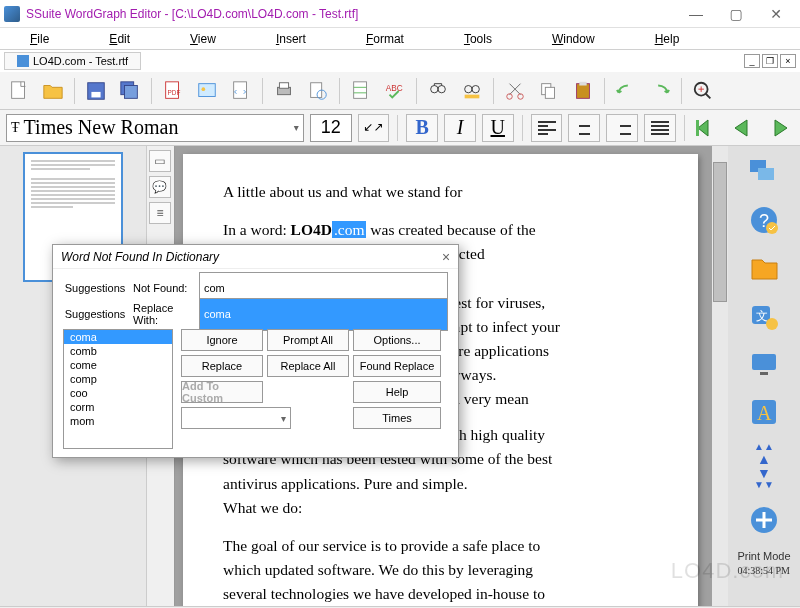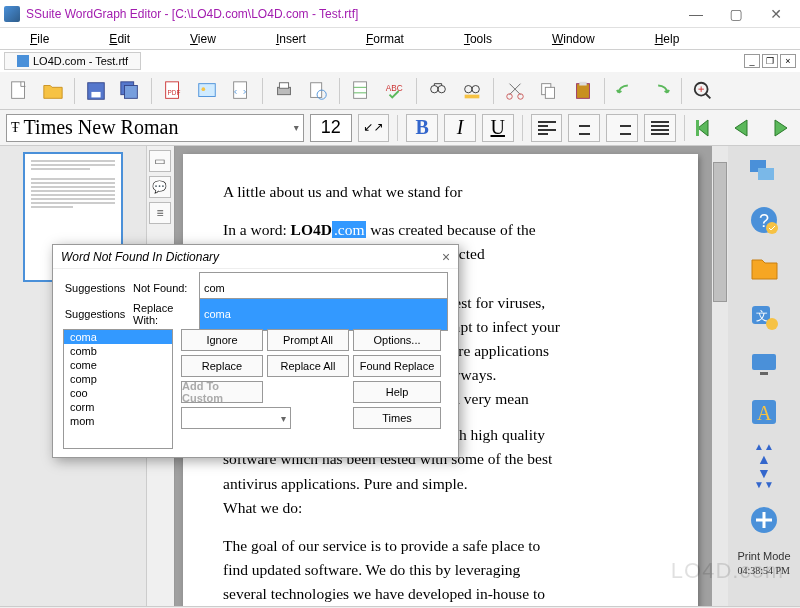--- a/index.html
+++ b/index.html
@@ -335,21 +335,21 @@
       <p style="padding-left:150px;">olbars, spyware applications</p>
       <p style="padding-left:150px;">ncements' anyways.</p>
       <p style="padding-left:150px;">n a desert of a very mean</p>
       <p style="height:8px"></p>
       <p>Our mission is to provide netizens with high quality</p>
       <p>software which has been tested with some of the best</p>
       <p>antivirus applications. Pure and simple.</p>
       <p>What we do:</p>
       <p style="height:10px"></p>
       <p>The goal of our service is to provide a safe place to</p>
-      <p>find updated software. We do this by leveraging</p>
+      <p>which updated software. We do this by leveraging</p>
       <p>several technologies we have developed in-house to</p>
     </div>
     <div class="vscroll">
         <div class="vthumb"></div>
       </div>
   </div>
 
   <div class="rightpane">
     <div class="rbtn">
         <svg viewBox="0 0 32 32">

